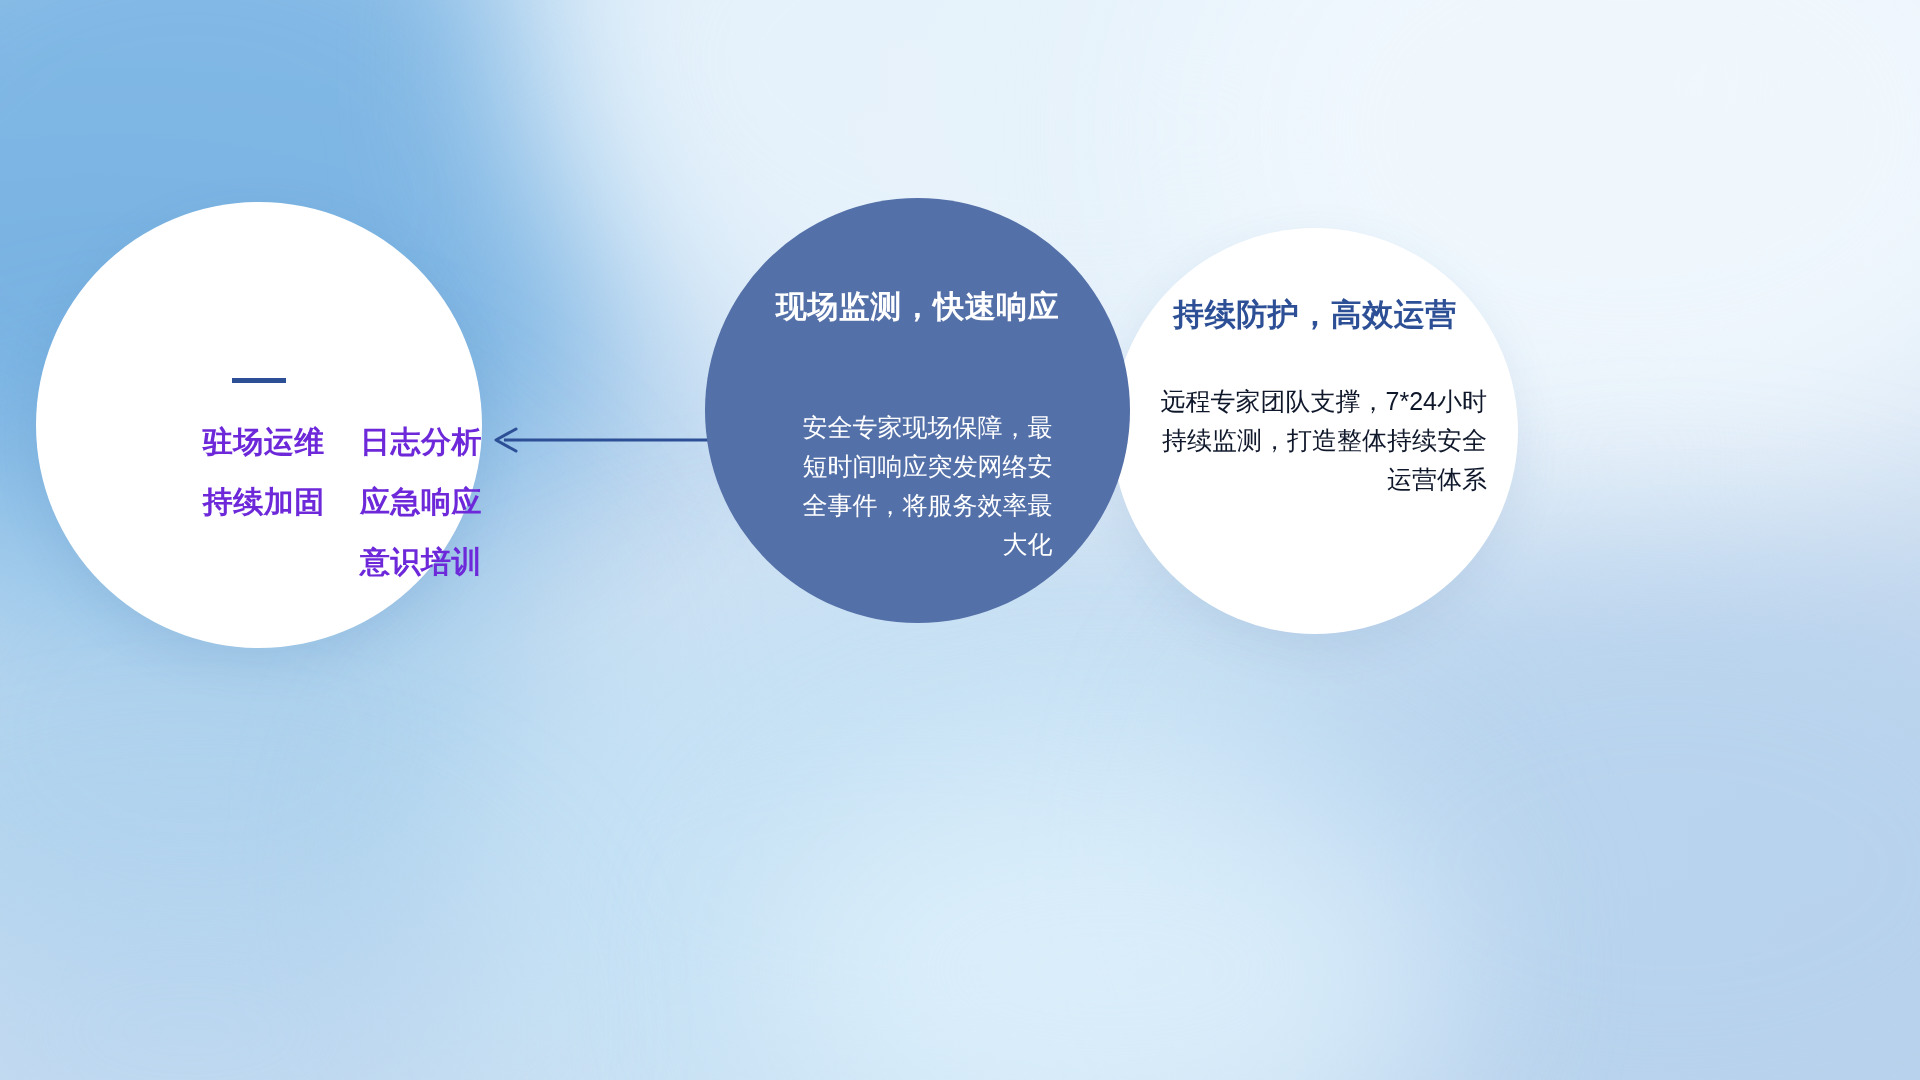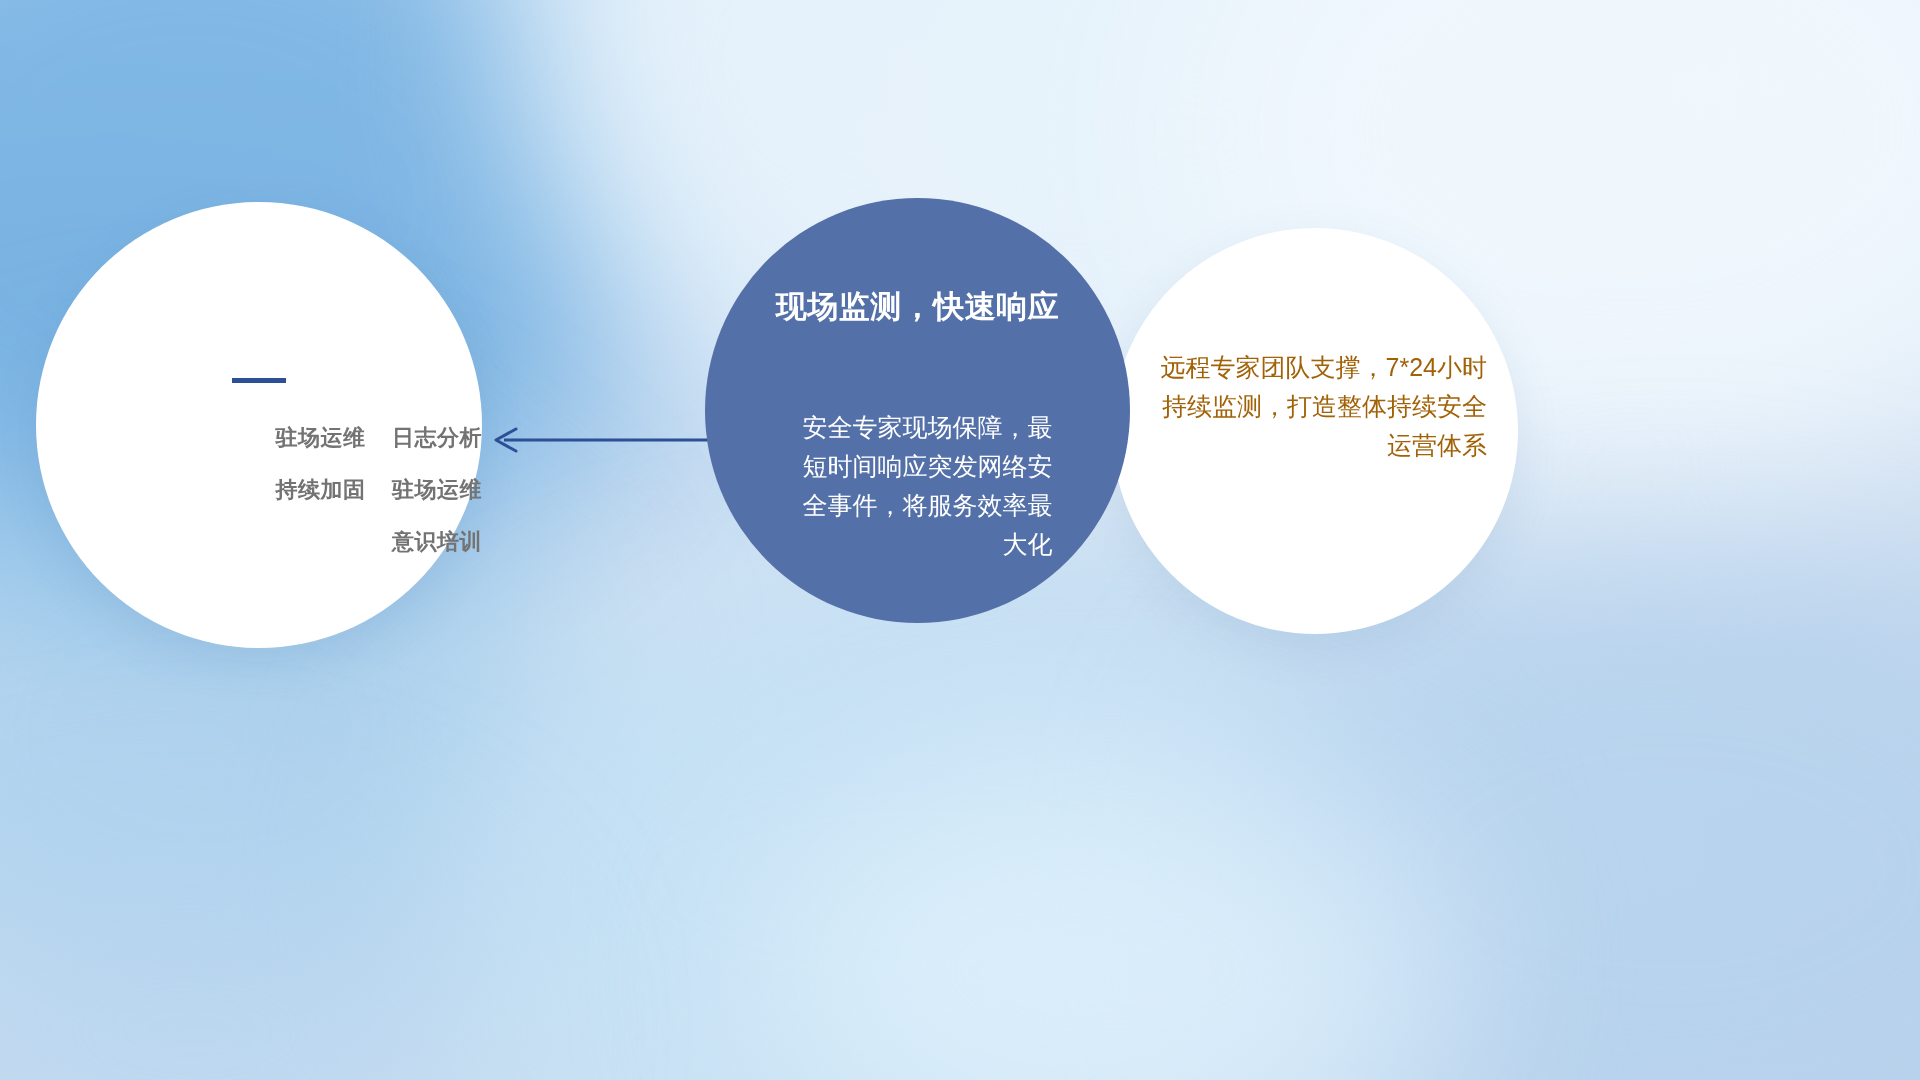--- a/index.html
+++ b/index.html
@@ -62,23 +62,23 @@
     justify-content:flex-start;
     padding-top:176px;
   }
   #circle-left .accent-dash{
     width:54px; height:5px;
     background:#2d4f96;
     margin-bottom:44px;
   }
   .left-lines{ width:100%; }
   .left-line{
-    color:#737373;
+    color:#6d28d9;
     font-weight:bold;
-    font-size:22px;
+    font-size:30px;
     line-height:1.0;
     letter-spacing:.5px;
     white-space:pre;
     margin-bottom:30px;
   }
   .left-line:last-child{ margin-bottom:8px; }
 
   
   #circle-mid{
     left:705px; top:198px;
@@ -116,21 +116,21 @@
   }
   #circle-right .card-title{
     color:#2d4f96;
     font-weight:bold;
     font-size:31px;
     line-height:1.1;
     white-space:nowrap;
     letter-spacing:.5px;
   }
   #circle-right .card-body{
-    color:#a16207;
+    color:#0f172a;
     font-size:25px;
     line-height:1.56;
     margin-top:50px;
     width:344px;
   }
   
   #circle-right .card-title,
   #circle-right .card-body{ position:relative; z-index:6; }
 </style>
 </head>
@@ -149,27 +149,28 @@
 
   <svg class="connector" viewBox="0 0 260 44" width="260" height="44" aria-hidden="true">
     <line x1="258" y1="22" x2="26" y2="22" stroke="#2d4f96" stroke-width="3"></line>
     <polyline points="38,11 18,22 38,33" fill="none" stroke="#2d4f96" stroke-width="3" stroke-linecap="round" stroke-linejoin="round"></polyline>
   </svg>
 
   <div class="circle" id="circle-left">
     <div class="accent-dash"></div>
     <div class="left-lines">
       <div class="left-line">驻场运维    日志分析</div>
-      <div class="left-line">持续加固    驻场运维</div>
+      <div class="left-line">持续加固    应急响应</div>
       <div class="left-line">意识培训</div>
     </div>
   </div>
 
   <div class="circle" id="circle-mid">
     <div class="card-title">现场监测，快速响应</div>
     <div class="card-body">安全专家现场保障，最短时间响应突发网络安全事件，将服务效率最大化</div>
   </div>
 
   <div class="circle" id="circle-right">
+    <div class="card-title">持续防护，高效运营</div>
     <div class="card-body">远程专家团队支撑，7*24小时持续监测，打造整体持续安全运营体系</div>
   </div>
 
 </div>
 
 </body></html>

